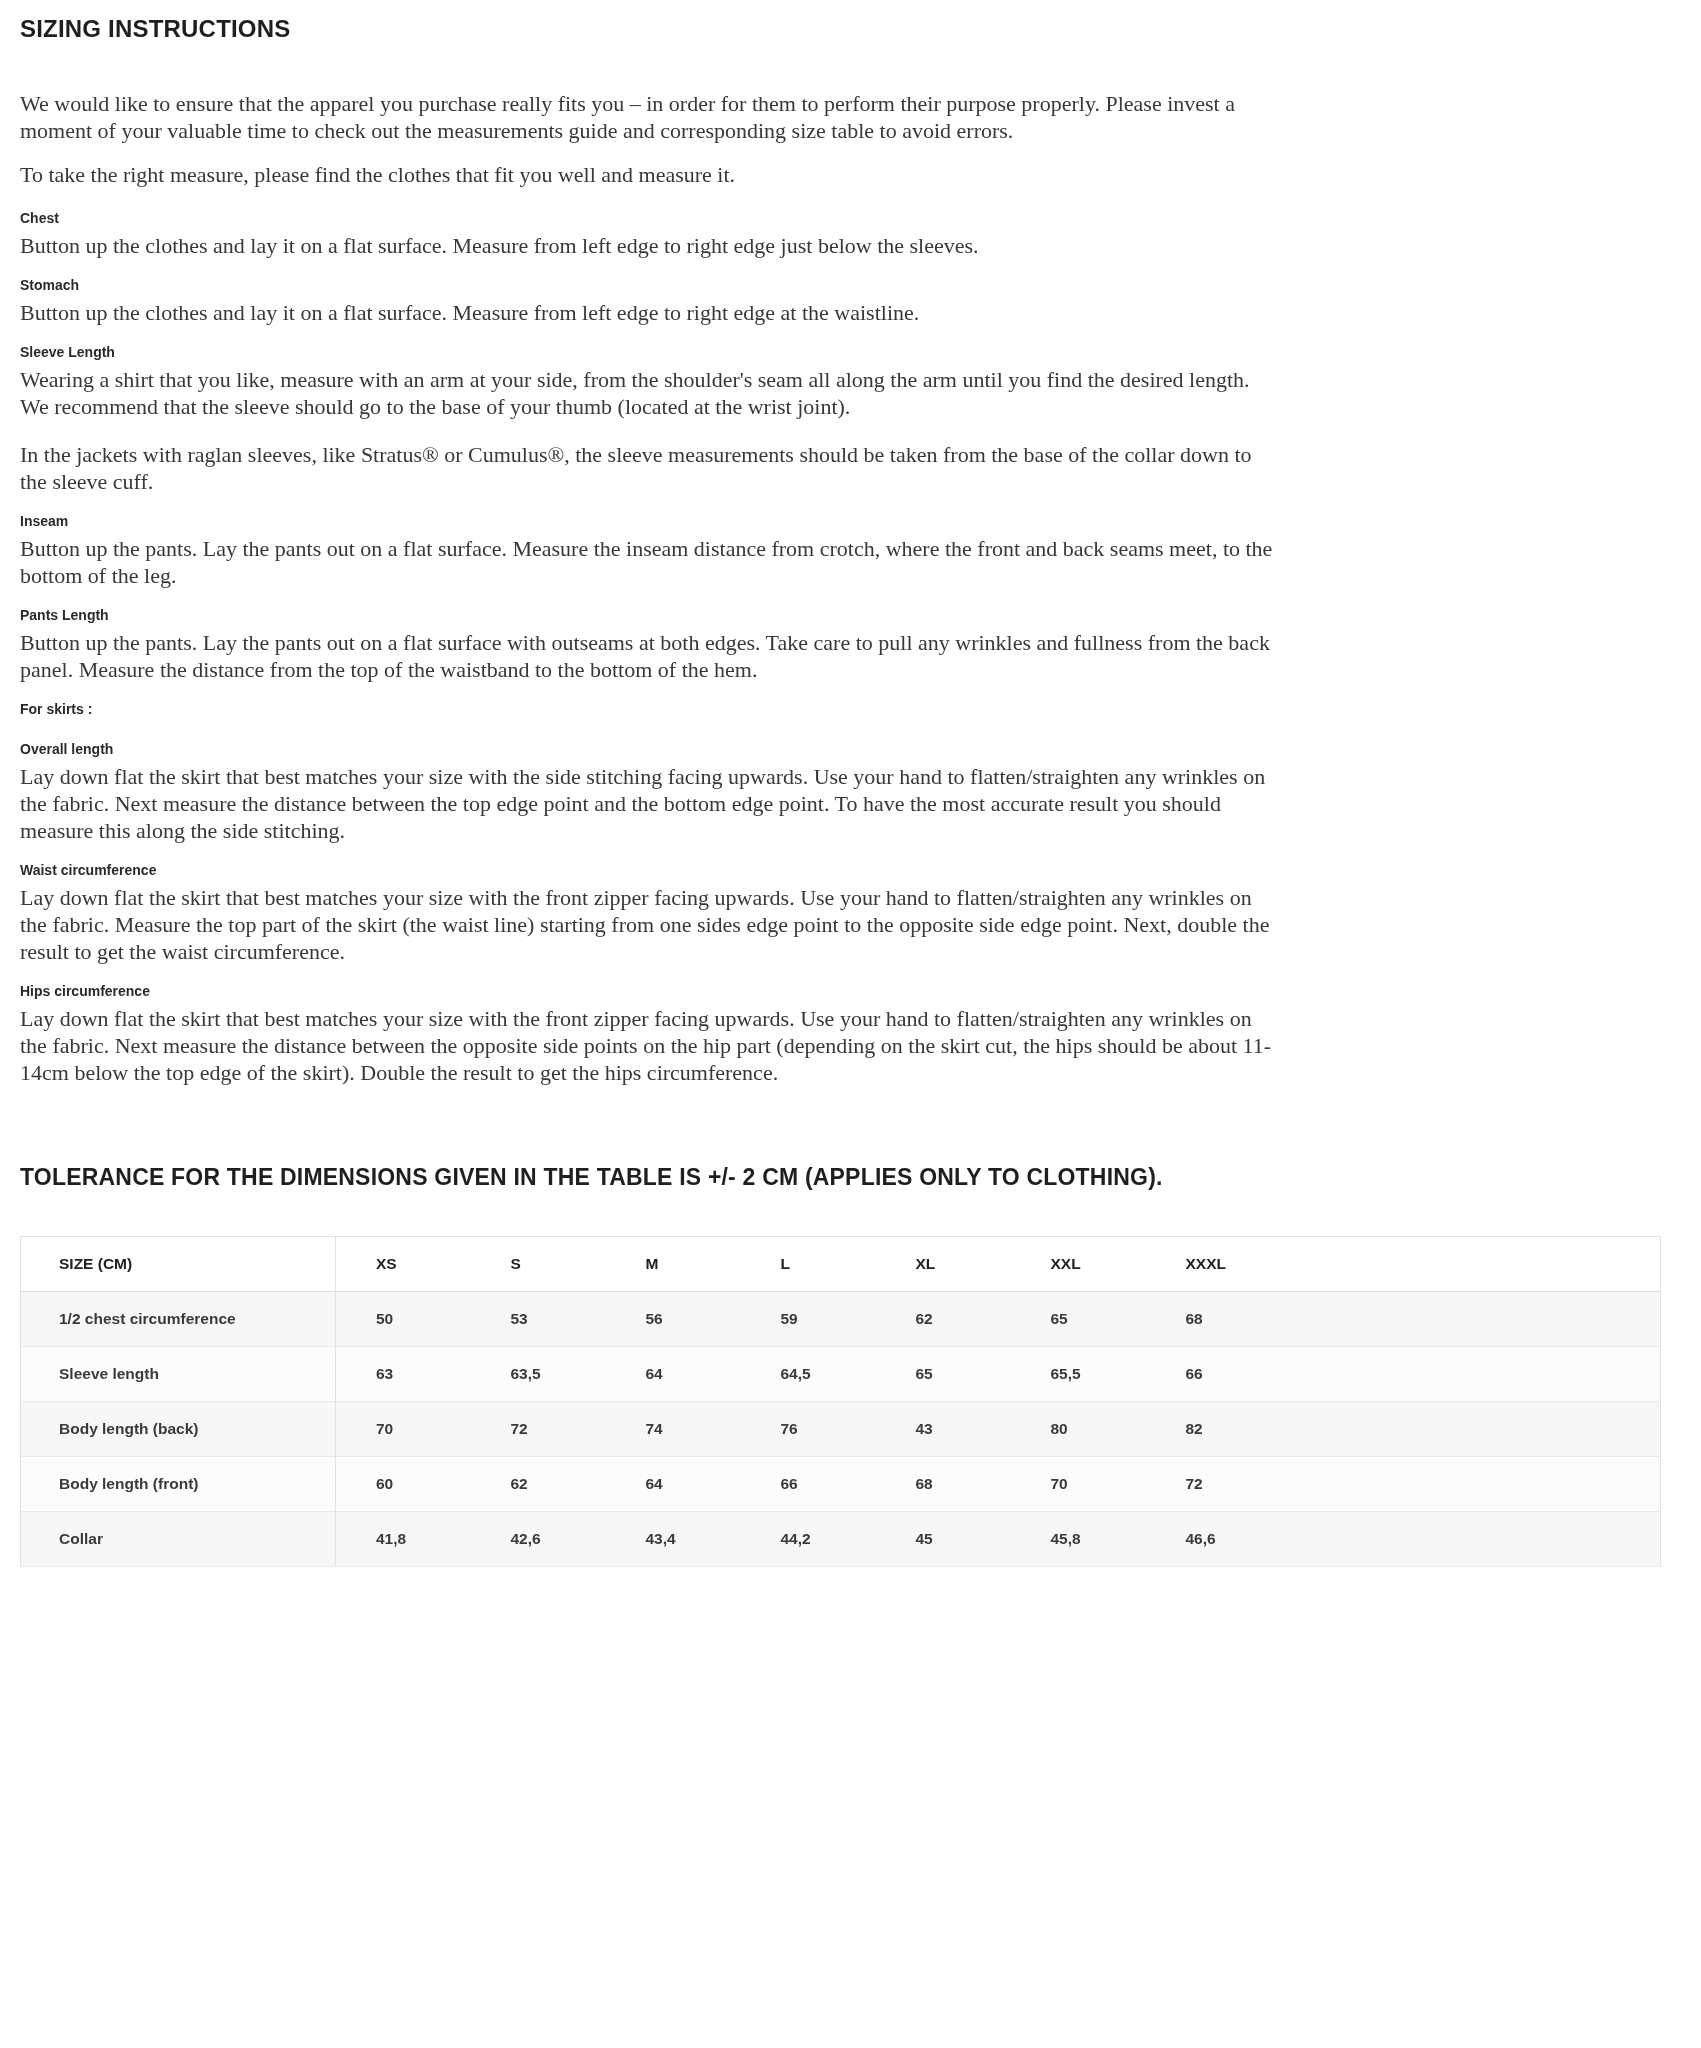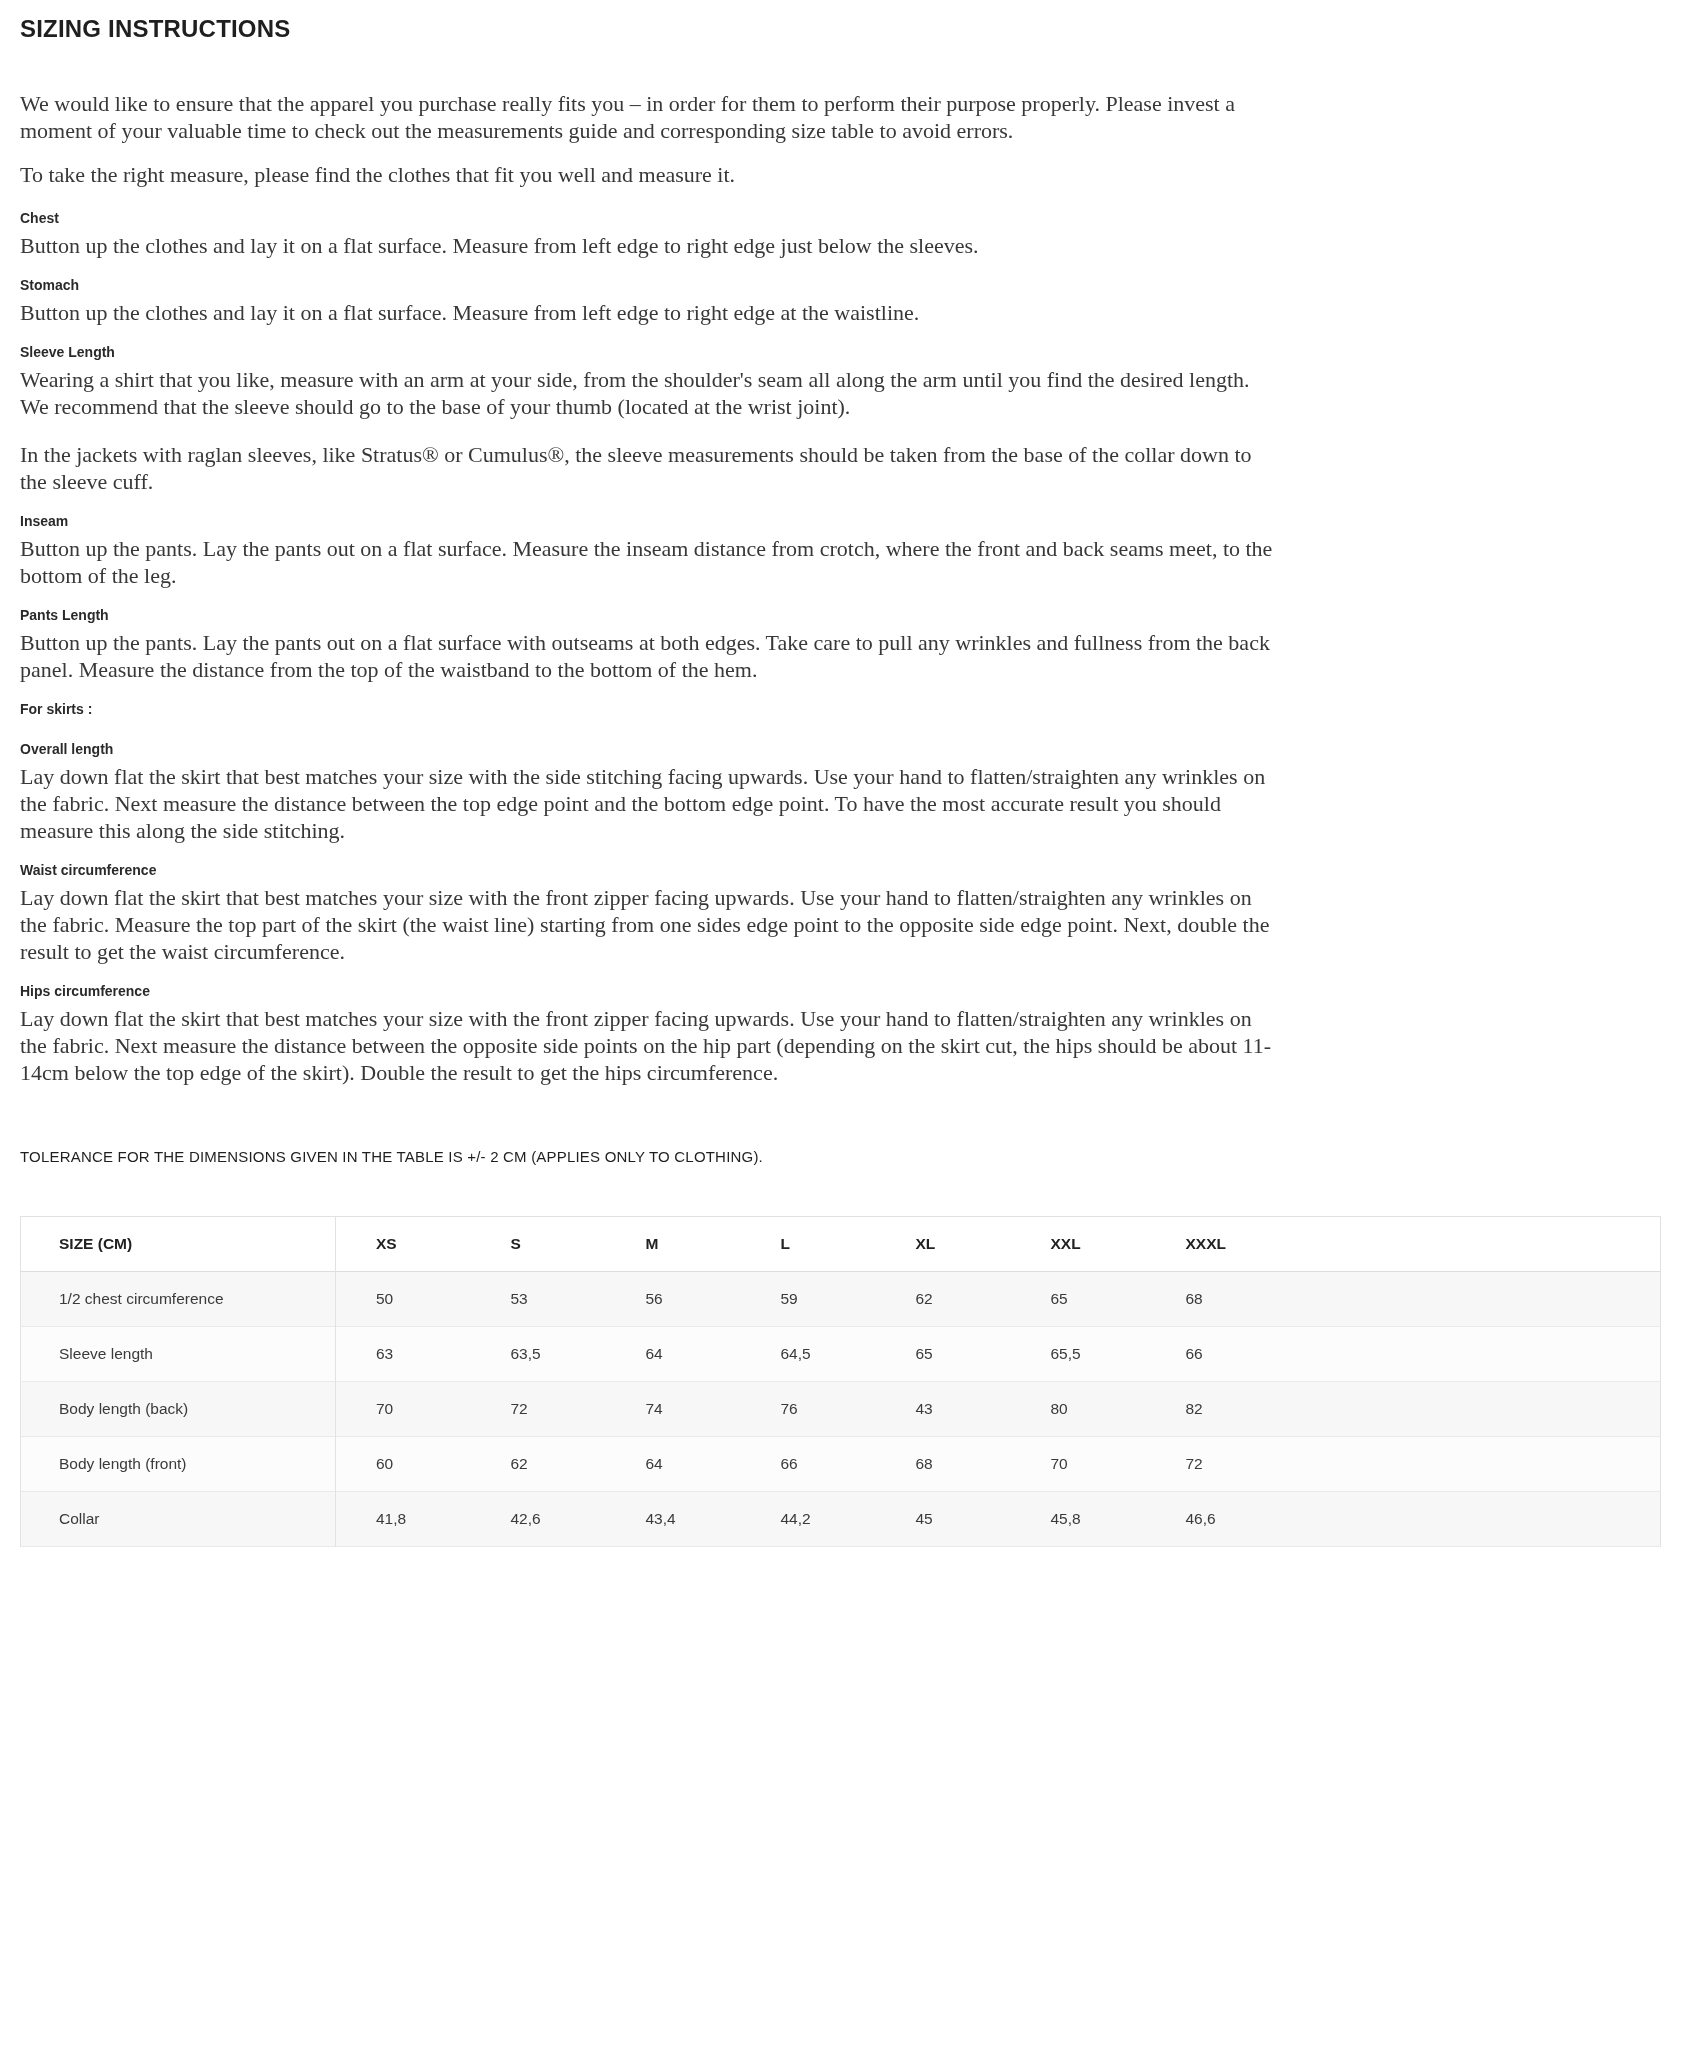--- a/index.html
+++ b/index.html
@@ -51,46 +51,46 @@
     font-size:14px;
     line-height:27px;
     font-weight:700;
     color:#2a2a2a;
     margin:0;
   }
   .measure-section p.body-text + p.body-text{
     margin-top:21px;
   }
   h2.tolerance-heading{
-    font-size:15px;
+    font-size:23px;
     line-height:30px;
-    font-weight:400;
+    font-weight:700;
     color:var(--heading-text,#1f1f1f);
     letter-spacing:.2px;
-    margin:56px 0 44px 0;
+    margin:76px 0 44px 0;
     white-space:nowrap;
   }
   table.size-table{
     width:100%;
     border-collapse:collapse;
     table-layout:fixed;
     border:1px solid var(--table-border,#e2e2e2);
     font-size:15.5px;
     color:#3a3a3a;
   }
   col.label-col{width:315px;}
   col.size-col{width:135px;}
   col.last-col{width:auto;}
   table.size-table th,
   table.size-table td{
     height:55px;
     padding:0 10px 0 40px;
     text-align:left;
     vertical-align:middle;
-    font-weight:400;
+    font-weight:700;
     overflow:hidden;
     white-space:nowrap;
   }
   table.size-table thead th{
     font-weight:700;
     color:#222222;
     background:#ffffff;
   }
   table.size-table th:first-child,
   table.size-table td:first-child{

